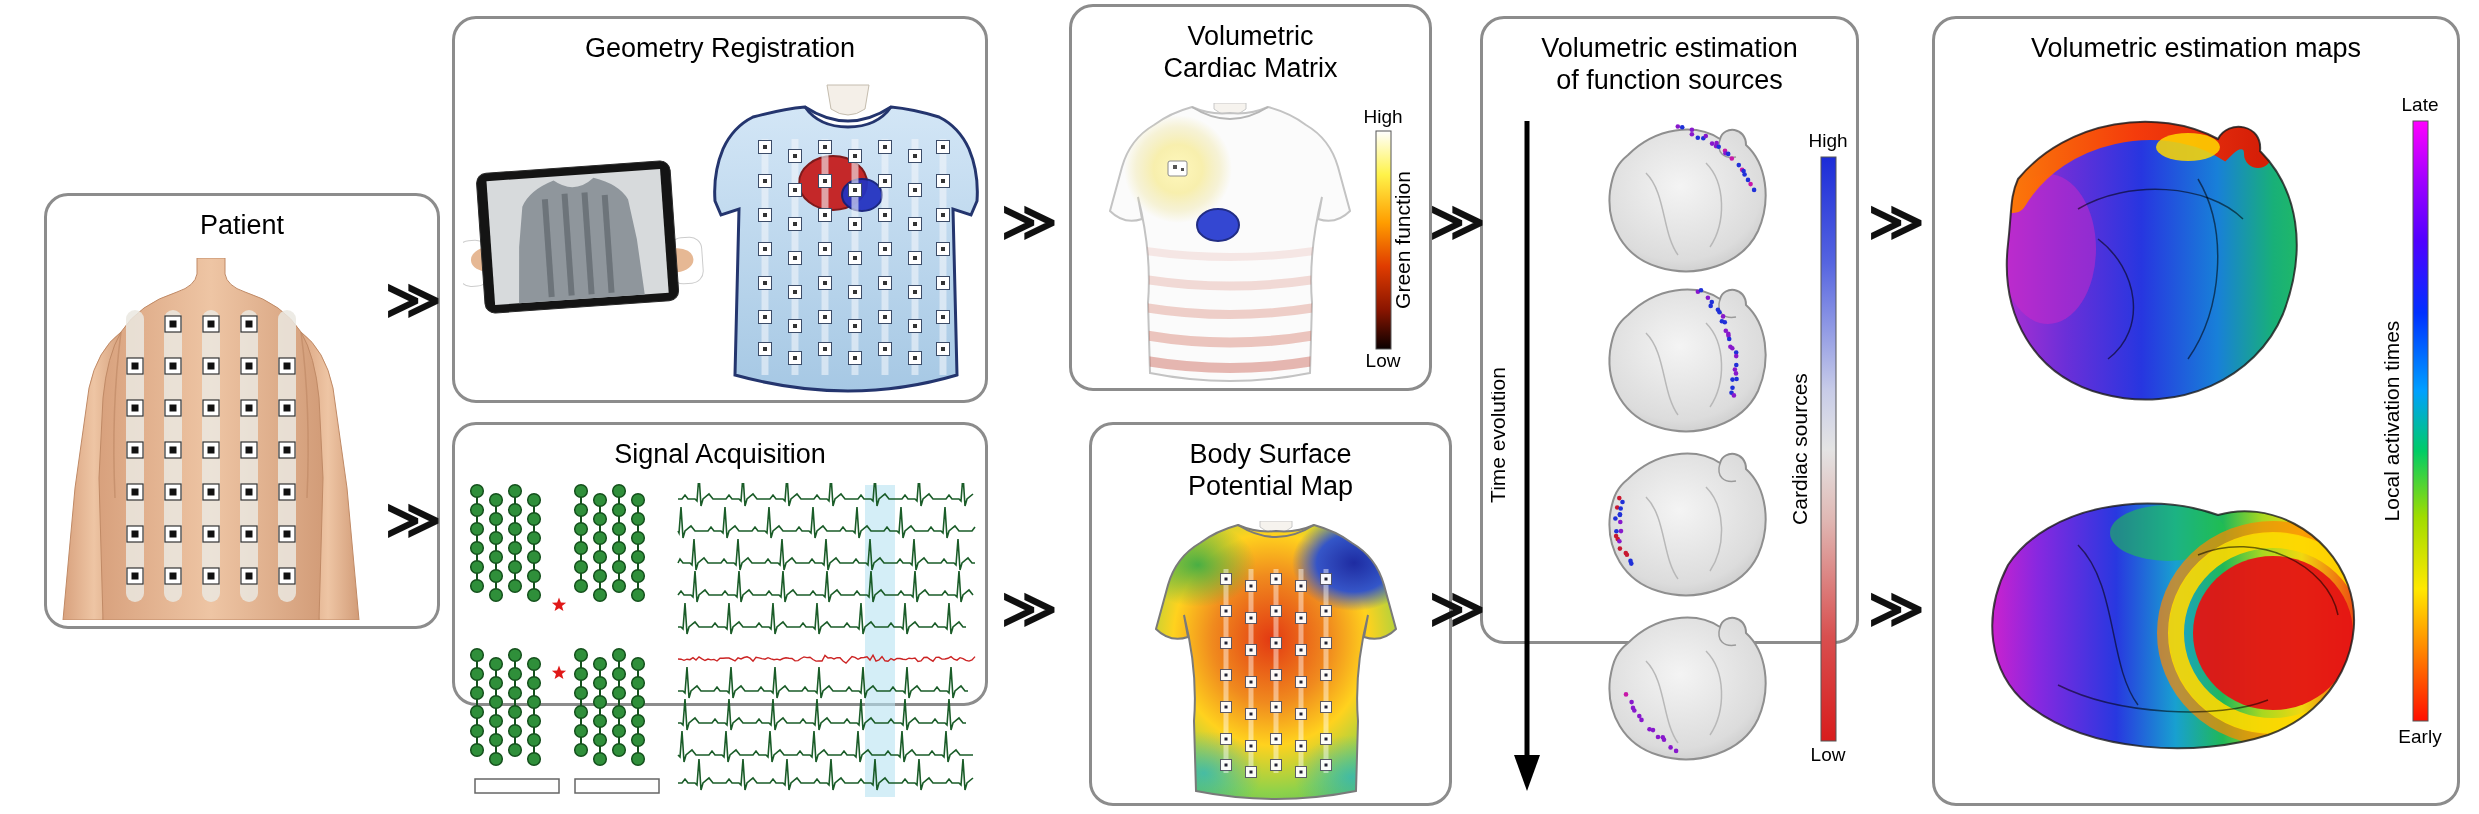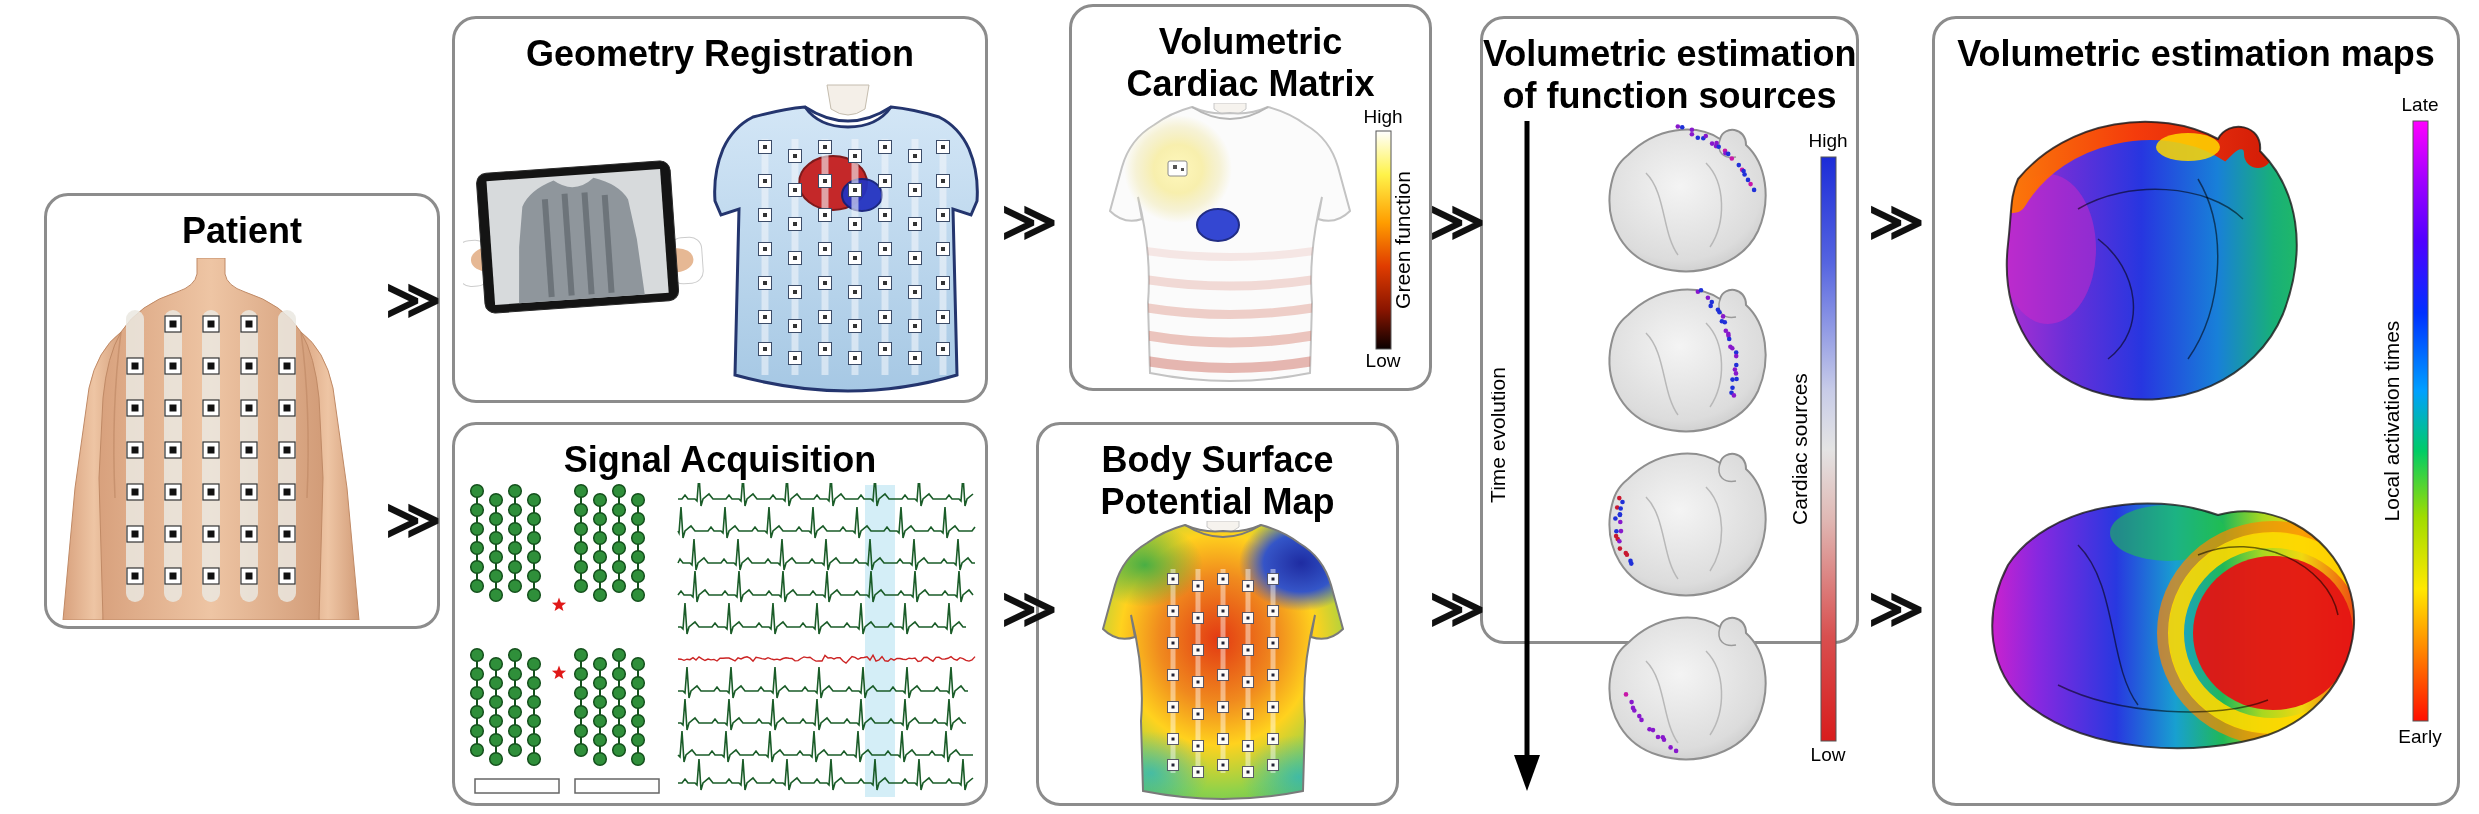--- a/index.html
+++ b/index.html
@@ -1,20 +1,20 @@
 <!DOCTYPE html>
 <html><head>
 <meta charset="utf-8">
 <style>
   *{margin:0;padding:0;box-sizing:border-box}
   html,body{background:#fff}
   body{font-family:"Liberation Sans",sans-serif;color:#000}
   .figure{position:relative;width:2479px;height:814px;background:#fff;overflow:hidden}
   .panel{position:absolute;background:#fff;border:3px solid #8c8c8c;border-radius:24px}
-  .panel-title{position:absolute;top:14px;left:0;right:0;text-align:center;font-weight:bold;font-size:36px;line-height:1.18;color:#000}
+  .panel-title{position:absolute;top:14px;left:0;right:0;text-align:center;font-weight:normal;font-size:27px;line-height:1.18;color:#000}
   .panel-title div{white-space:nowrap}
   .chev{position:absolute;font-size:54px;font-weight:bold;color:#101010;line-height:1}
   svg{position:absolute;display:block}
   svg text{font-family:"Liberation Sans",sans-serif;fill:#000}
   .cb-label{font-size:19px}
   .cb-rot{font-size:21px}
 </style>
 </head>
 <body>
 
@@ -255,21 +255,21 @@
               <rect x="473.5" y="259.5" width="13" height="13" fill="#fff" stroke="#3c4c68" stroke-width="1"></rect>
               <rect x="478" y="264" width="4" height="4" fill="#333"></rect>
             </g>
         </g>
         <path d="M290,34 Q270,44 260,66 Q250,90 252,118 L258,132 L276,126 L272,292 Q330,308 385,308 Q440,308 494,292 L490,126 L508,132 L514,118 Q516,90 506,66 Q496,44 476,34 Q450,26 428,24 Q414,44 385,44 Q356,44 342,24 Q320,26 290,34 Z" fill="none" stroke="#24356e" stroke-width="3"></path>
         <path d="M342,24 Q385,52 428,24" fill="none" stroke="#24356e" stroke-width="3"></path>
       </g>
     </svg>
   </section>
 
-  <section class="panel" style="left:452px;top:422px;width:536px;height:384px">
+  <section class="panel" style="left:452px;top:422px;width:536px;height:284px">
     <div class="panel-title">Signal Acquisition</div>
     <svg style="left:8px;top:58px" width="520" height="318" viewBox="0 0 520 318">
       <g id="sig-grids">
           <line x1="14" y1="8" x2="14" y2="103" stroke="#14501c" stroke-width="2"></line>
           <circle cx="14" cy="8" r="6.3" fill="#2f8f3a" stroke="#14501c" stroke-width="1.5"></circle>
           <circle cx="14" cy="27" r="6.3" fill="#2f8f3a" stroke="#14501c" stroke-width="1.5"></circle>
           <circle cx="14" cy="46" r="6.3" fill="#2f8f3a" stroke="#14501c" stroke-width="1.5"></circle>
           <circle cx="14" cy="65" r="6.3" fill="#2f8f3a" stroke="#14501c" stroke-width="1.5"></circle>
           <circle cx="14" cy="84" r="6.3" fill="#2f8f3a" stroke="#14501c" stroke-width="1.5"></circle>
           <circle cx="14" cy="103" r="6.3" fill="#2f8f3a" stroke="#14501c" stroke-width="1.5"></circle>
@@ -442,21 +442,21 @@
 
       <g>
         <rect x="296" y="28" width="15" height="218" fill="url(#hotG)" stroke="#555"></rect>
         <text class="cb-label" x="303" y="20" text-anchor="middle">High</text>
         <text class="cb-label" x="303" y="264" text-anchor="middle">Low</text>
         <text class="cb-rot" x="330" y="137" text-anchor="middle" transform="rotate(-90 330 137)">Green function</text>
       </g>
     </svg>
   </section>
 
-  <section class="panel" style="left:1036px;top:422px;width:363px;height:384px">
+  <section class="panel" style="left:1089px;top:422px;width:363px;height:384px">
     <div class="panel-title">
       <div>Body Surface</div>
       <div>Potential Map</div>
     </div>
     <svg style="left:8px;top:96px" width="347" height="282" viewBox="0 0 347 282">
       <defs>
         <radialGradient id="bsBase" cx="0.48" cy="0.42" r="0.75">
           <stop offset="0" stop-color="#e33a12"></stop>
             <stop offset="0.3" stop-color="#f08a1e"></stop>
             <stop offset="0.5" stop-color="#ffd21e"></stop>

